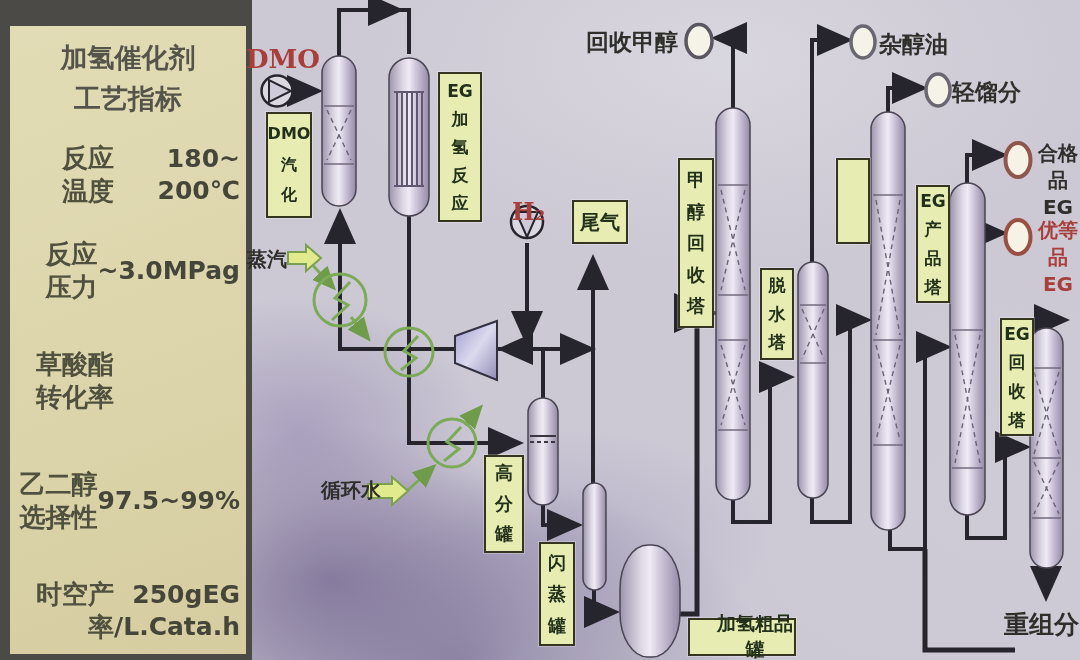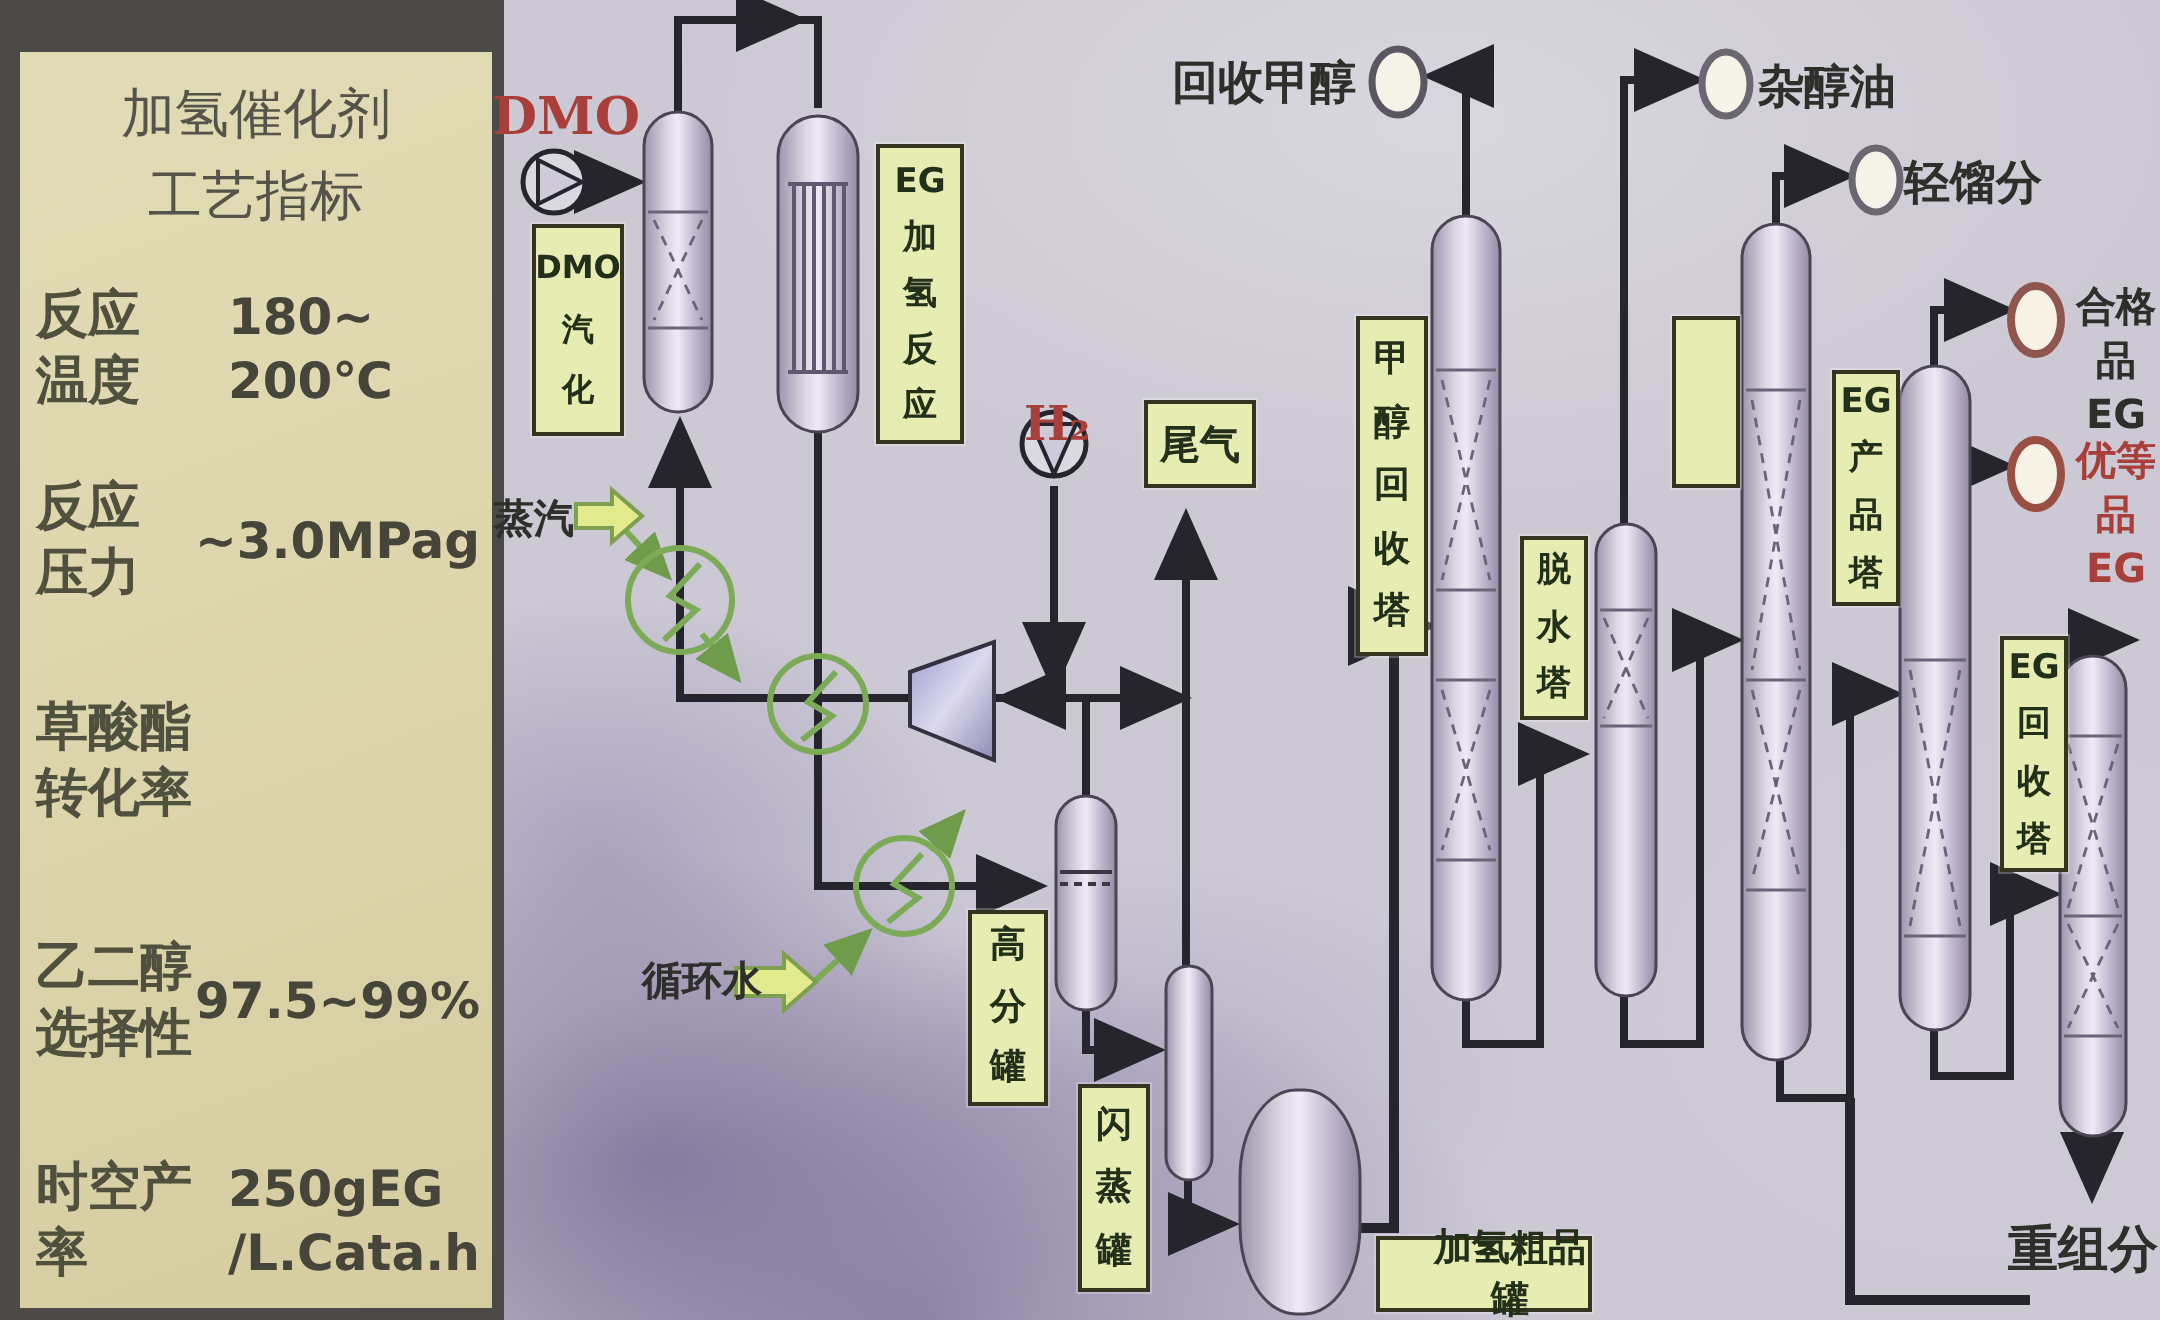--- a/index.html
+++ b/index.html
@@ -13,22 +13,22 @@
       radial-gradient(ellipse 300px 160px at 560px 540px, rgba(150,140,180,.35), transparent 70%),
       radial-gradient(ellipse 500px 260px at 720px 60px, rgba(218,216,224,.9), transparent 78%),
       radial-gradient(ellipse 400px 300px at 1000px 500px, rgba(208,204,216,.55), transparent 75%),
       #ccc8d4;}
   
   #left-backdrop{position:absolute;left:0;top:0;width:252px;height:660px;background:#4c4a46;}
   #spec-panel{position:absolute;left:10px;top:26px;width:236px;height:628px;
     background:linear-gradient(160deg,#e2dcb6 0%,#dcd5ab 55%,#d5cda0 100%);
     color:#4a4a3c;}
   .panel-title{position:absolute;left:0;top:12px;width:100%;text-align:center;
-    font-size:27px;font-weight:normal;white-space:pre-line;line-height:1.5;color:#55544a;}
-  .spec-row{position:absolute;left:8px;width:222px;display:flex;align-items:center;}
+    font-size:27px;font-weight:bold;white-space:pre-line;line-height:1.5;color:#55544a;}
+  .spec-row{position:absolute;left:8px;width:222px;display:flex;align-items:center;text-align:right;}
   .spec-label{width:96px;font-size:26px;font-weight:bold;white-space:pre-line;line-height:1.25;color:#50503f;}
   .spec-value{flex:1;font-size:25px;font-weight:bold;white-space:pre-line;line-height:1.25;color:#45453a;}
   
   .eqbox{position:absolute;background:#e6ecb2;border:2px solid #35351f;color:#22301a;
     font-weight:bold;display:flex;align-items:center;justify-content:center;text-align:center;
     white-space:pre-line;box-shadow:0 0 0 1px rgba(255,255,255,.25);}
   
   .stream{position:absolute;font-weight:bold;white-space:pre-line;text-align:center;line-height:1.35;}
   .dark{color:#2e2e2a;}
   .red{color:#a83f3b;}

